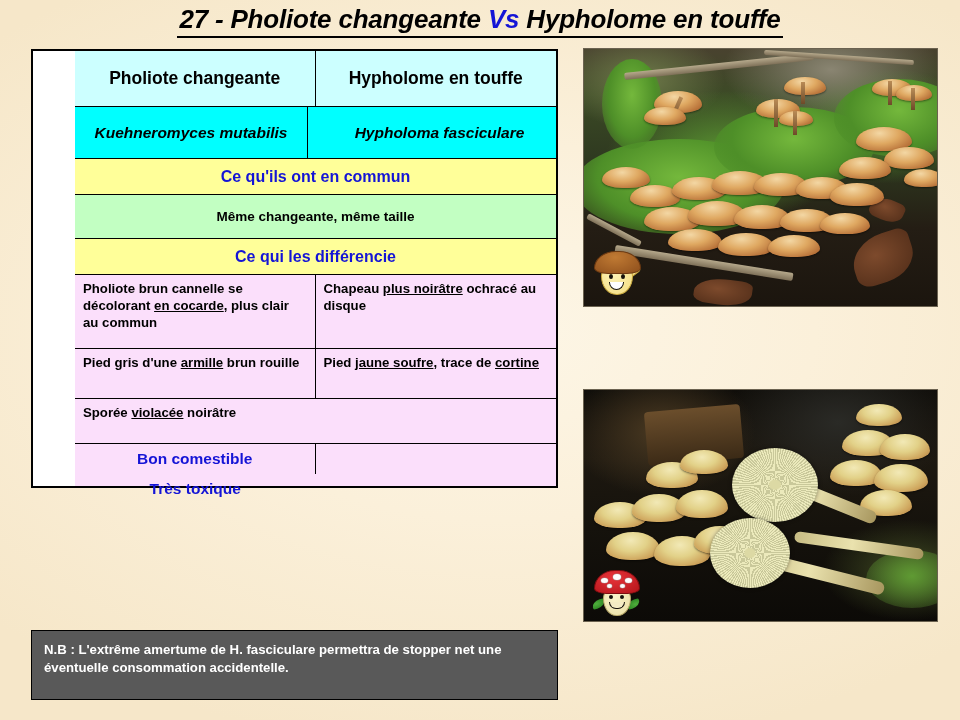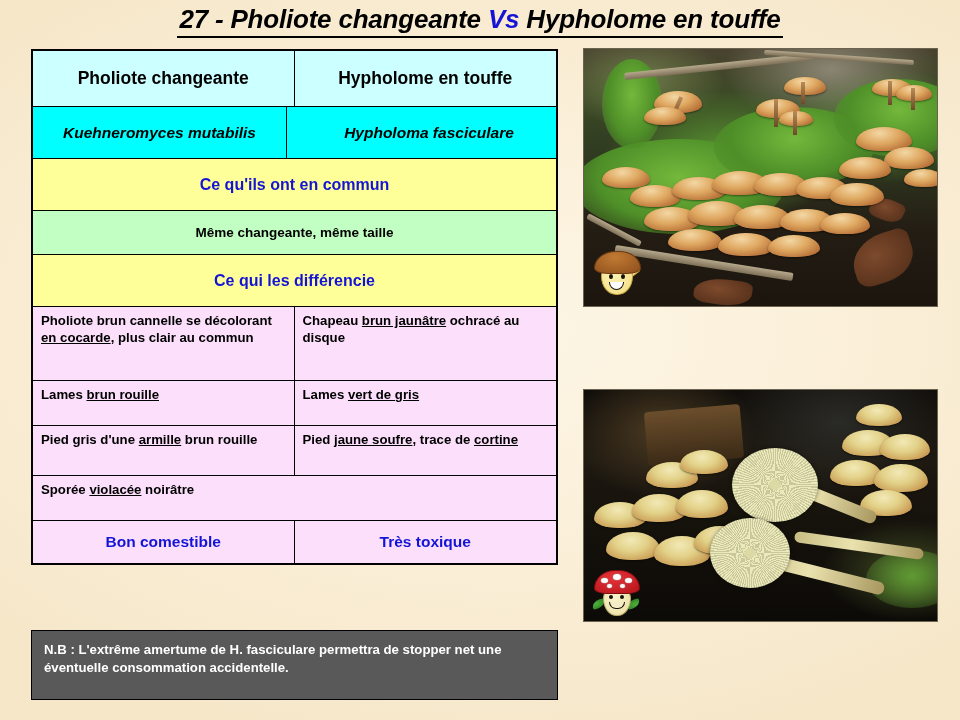--- a/index.html
+++ b/index.html
@@ -39,27 +39,28 @@
 
   
   .table {
     position: absolute;
     left: 31px;
     top: 49px;
     width: 527px;
     border: 2px solid #000;
     box-sizing: border-box;
     background: #fff;
+    padding-left: 42px;
   }
   .row {
     display: flex;
     border-bottom: 1px solid #000;
     box-sizing: border-box;
   }
-  .row:last-child { border-bottom: none; }
+  .row:last-child { border-bottom: none; flex-direction: column; }
   .cell {
     box-sizing: border-box;
     padding: 6px 8px;
     font-size: 13.2px;
     color: #000;
     display: flex;
     align-items: center;
   }
   .cell.half {
     width: 50%;
@@ -75,21 +76,21 @@
     font-size: 17.5px;
     font-weight: bold;
   }
   .r-sci-name { background: #00ffff; height: 52px; gap: 15px; }
   .r-sci-name .cell {
     justify-content: center;
     font-size: 15.5px;
     font-weight: bold;
     font-style: italic;
   }
-  .r-section { background: #ffff99; height: 52px; }
+  .r-section { background: #ffff99; height: 36px; }
   .r-section .cell {
     justify-content: center;
     font-size: 16px;
     font-weight: bold;
     color: #1414d6;
   }
   .r-common { background: #c2ffc2; height: 44px; }
   .r-common .cell {
     justify-content: center;
     font-size: 13.5px;
@@ -329,32 +330,24 @@
 
   <div class="row r-section">
     <div class="cell full">Ce qui les différencie</div>
   </div>
 
   <div class="row r-diff h3">
     <div class="cell half">
         <span><span>Pholiote brun cannelle se décolorant </span><u>en cocarde</u><span>, plus clair au commun</span></span>
       </div>
     <div class="cell half last">
-        <span><span>Chapeau </span><u>brun jaunâtre</u><span> ochracé au disque</span></span>
-      </div>
-  </div>
-
-  <div class="row r-diff h1">
-    <div class="cell half">
-        <span><span>Lames </span><u>brun rouille</u></span>
-      </div>
-    <div class="cell half last">
-        <span><span>Lames </span><u>vert de gris</u></span>
-      </div>
-  </div>
+        <span><span>Chapeau </span><u>plus noirâtre</u><span> ochracé au disque</span></span>
+      </div>
+  </div>
+
 
   <div class="row r-diff h2">
     <div class="cell half">
         <span><span>Pied gris d'une </span><u>armille</u><span> brun rouille</span></span>
       </div>
     <div class="cell half last">
         <span><span>Pied </span><u>jaune soufre</u><span>, trace de </span><u>cortine</u></span>
       </div>
   </div>
 

